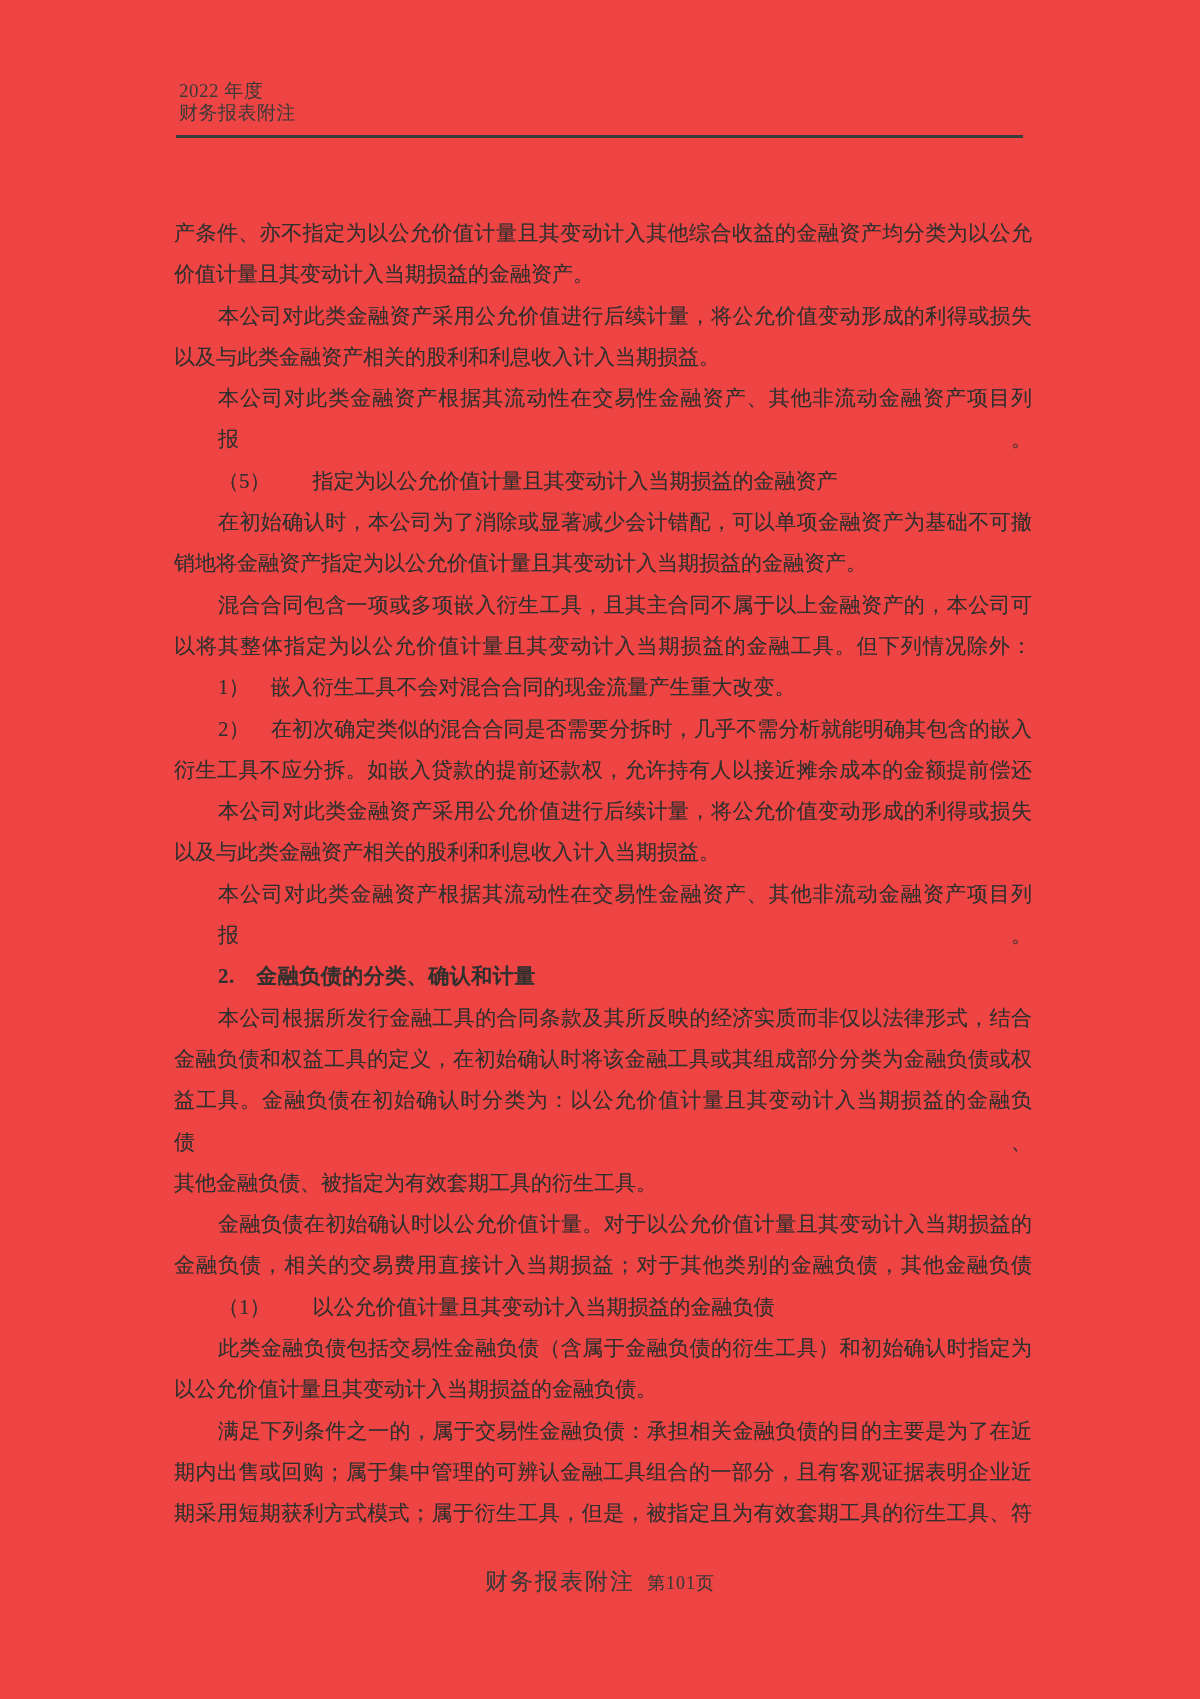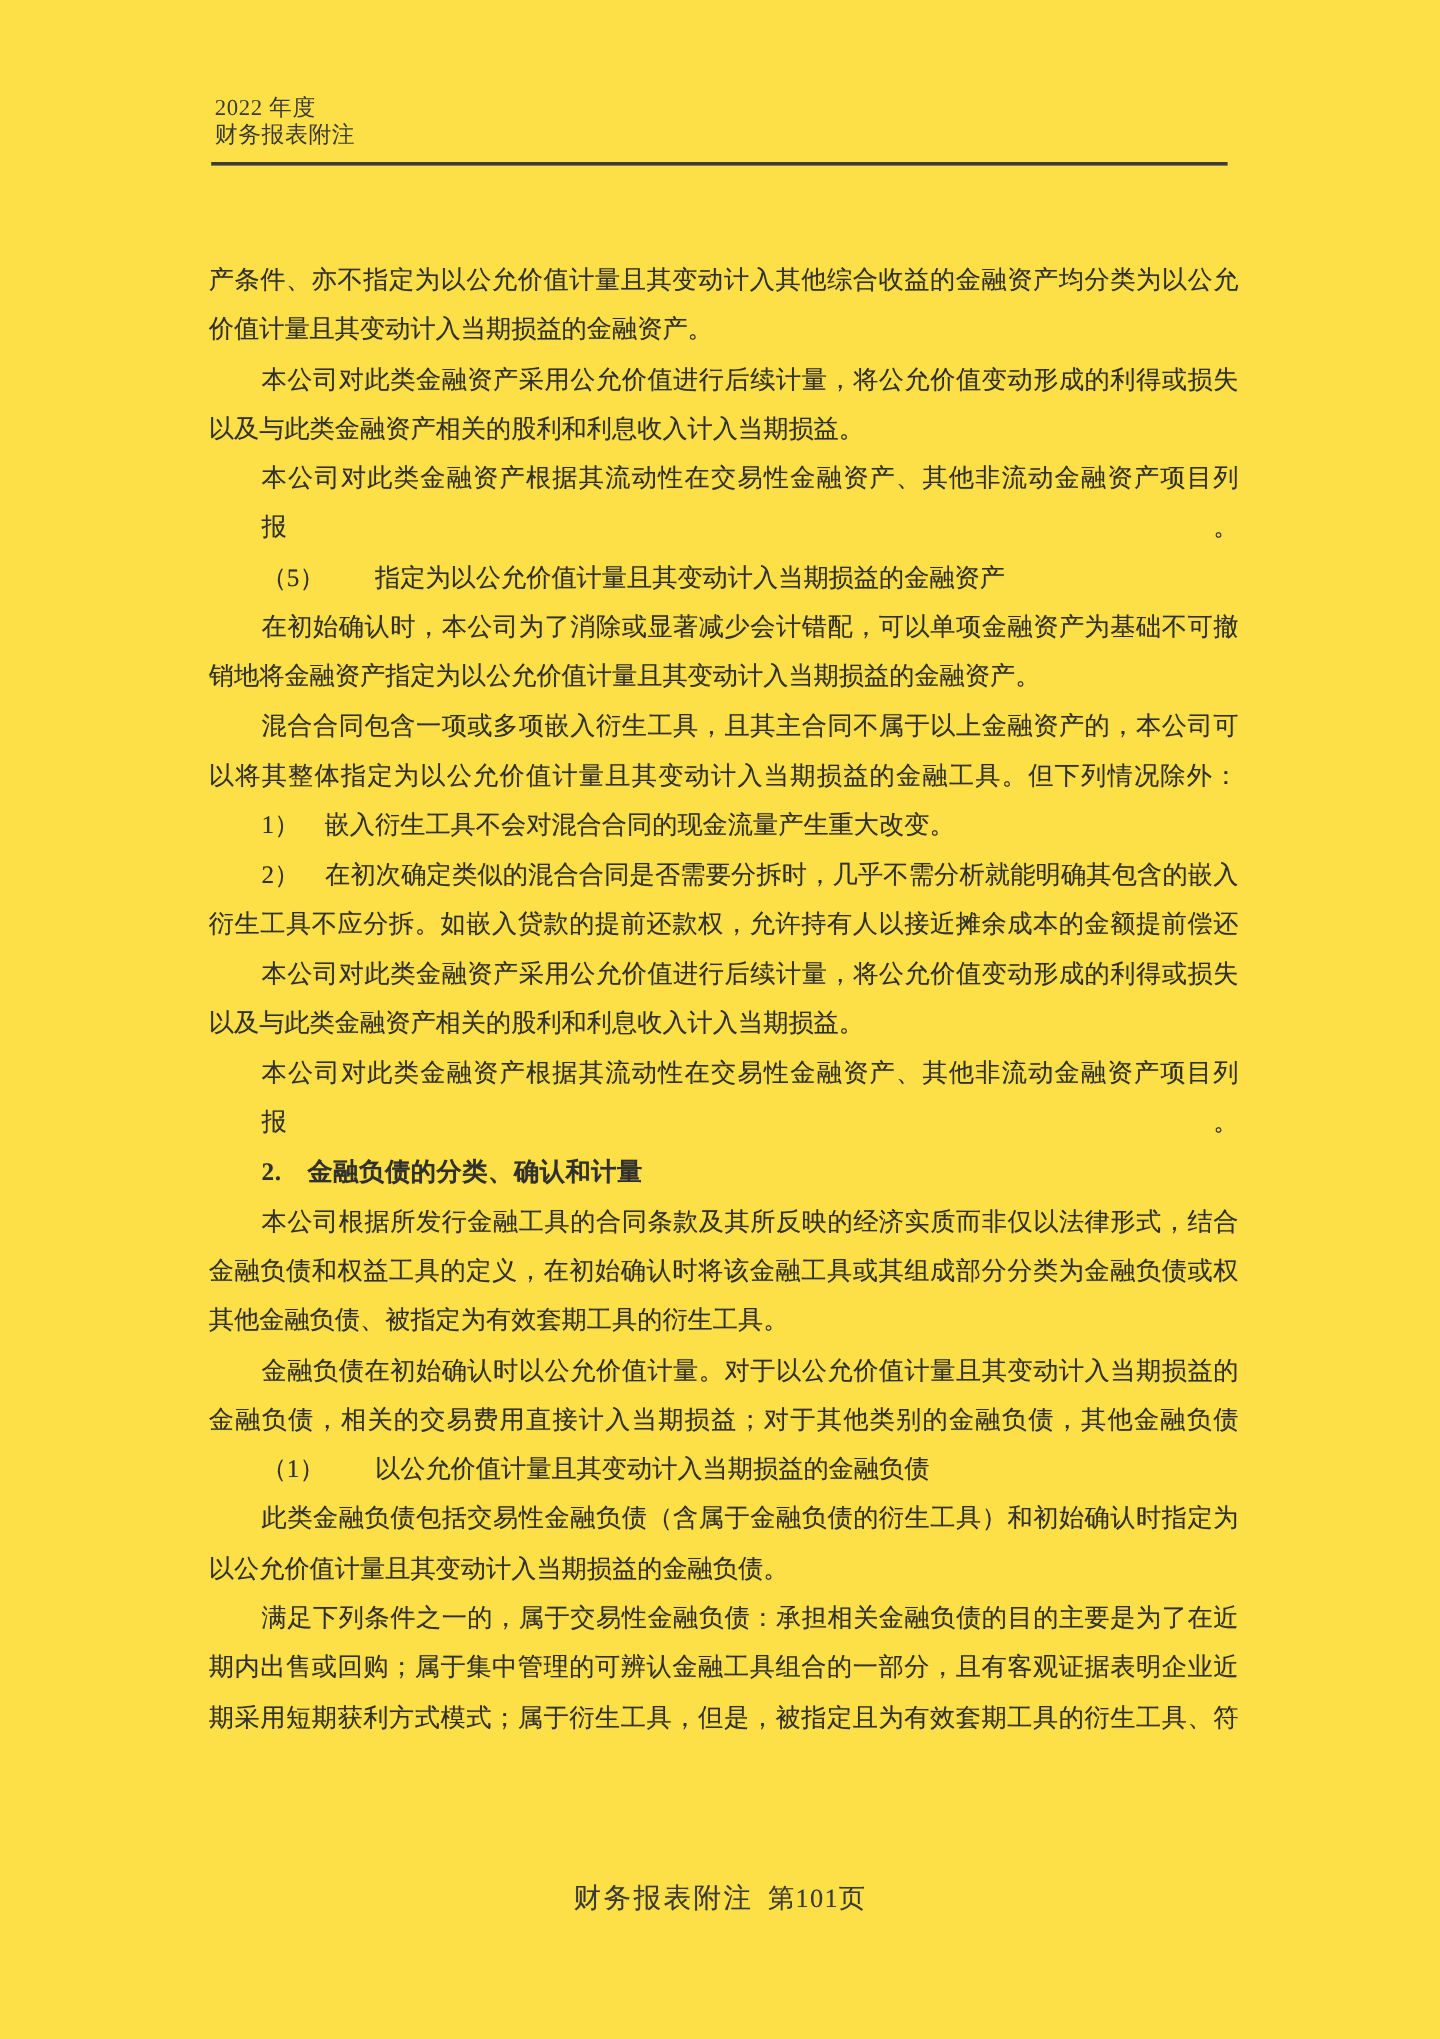--- a/index.html
+++ b/index.html
@@ -1,21 +1,21 @@
 <!DOCTYPE html>
 <html><head>
 <meta charset="utf-8">
 <style>
   * { margin: 0; padding: 0; box-sizing: border-box; }
   html, body { background: #e8e8e8; }
   .page {
     position: relative;
     width: 1200px;
     height: 1699px;
-    background: #fde047;
+    background: #ef4444;
     font-family: "Liberation Serif", "DejaVu Serif", serif;
     color: #30302f;
     overflow: hidden;
   }
   .page-header {
     position: absolute;
     left: 179px;
     top: 80px;
     font-size: 19px;
     line-height: 22px;
@@ -46,21 +46,21 @@
   .page-footer {
     position: absolute;
     left: 0;
     top: 1566px;
     width: 1200px;
     text-align: center;
     color: #3a3a39;
     text-shadow: 0 0 0.6px rgba(40,40,40,0.3);
   }
   .footer-title { font-size: 23px; letter-spacing: 2px; }
-  .footer-page { font-size: 22px; margin-left: 12px; letter-spacing: 1px; }
+  .footer-page { font-size: 18px; margin-left: 12px; letter-spacing: 1px; }
 </style>
 </head>
 <body>
 
 <div class="page">
 
   <div class="page-header">
     <div>2022 年度</div>
     <div>财务报表附注</div>
   </div>
@@ -80,20 +80,21 @@
       <div class="line fill">以将其整体指定为以公允价值计量且其变动计入当期损益的金融工具。但下列情况除外：</div>
       <div class="line indent">1）　嵌入衍生工具不会对混合合同的现金流量产生重大改变。</div>
       <div class="line fill indent">2）　在初次确定类似的混合合同是否需要分拆时，几乎不需分析就能明确其包含的嵌入</div>
       <div class="line fill">衍生工具不应分拆。如嵌入贷款的提前还款权，允许持有人以接近摊余成本的金额提前偿还</div>
       <div class="line fill indent">本公司对此类金融资产采用公允价值进行后续计量，将公允价值变动形成的利得或损失</div>
       <div class="line">以及与此类金融资产相关的股利和利息收入计入当期损益。</div>
       <div class="line fill indent">本公司对此类金融资产根据其流动性在交易性金融资产、其他非流动金融资产项目列报。</div>
       <div class="line indent bold">2.　金融负债的分类、确认和计量</div>
       <div class="line fill indent">本公司根据所发行金融工具的合同条款及其所反映的经济实质而非仅以法律形式，结合</div>
       <div class="line fill">金融负债和权益工具的定义，在初始确认时将该金融工具或其组成部分分类为金融负债或权</div>
+      <div class="line fill">益工具。金融负债在初始确认时分类为：以公允价值计量且其变动计入当期损益的金融负债、</div>
       <div class="line">其他金融负债、被指定为有效套期工具的衍生工具。</div>
       <div class="line fill indent">金融负债在初始确认时以公允价值计量。对于以公允价值计量且其变动计入当期损益的</div>
       <div class="line fill">金融负债，相关的交易费用直接计入当期损益；对于其他类别的金融负债，其他金融负债</div>
       <div class="line indent">（1）　　以公允价值计量且其变动计入当期损益的金融负债</div>
       <div class="line fill indent">此类金融负债包括交易性金融负债（含属于金融负债的衍生工具）和初始确认时指定为</div>
       <div class="line">以公允价值计量且其变动计入当期损益的金融负债。</div>
       <div class="line fill indent">满足下列条件之一的，属于交易性金融负债：承担相关金融负债的目的主要是为了在近</div>
       <div class="line fill">期内出售或回购；属于集中管理的可辨认金融工具组合的一部分，且有客观证据表明企业近</div>
       <div class="line fill">期采用短期获利方式模式；属于衍生工具，但是，被指定且为有效套期工具的衍生工具、符</div>
     </div>

